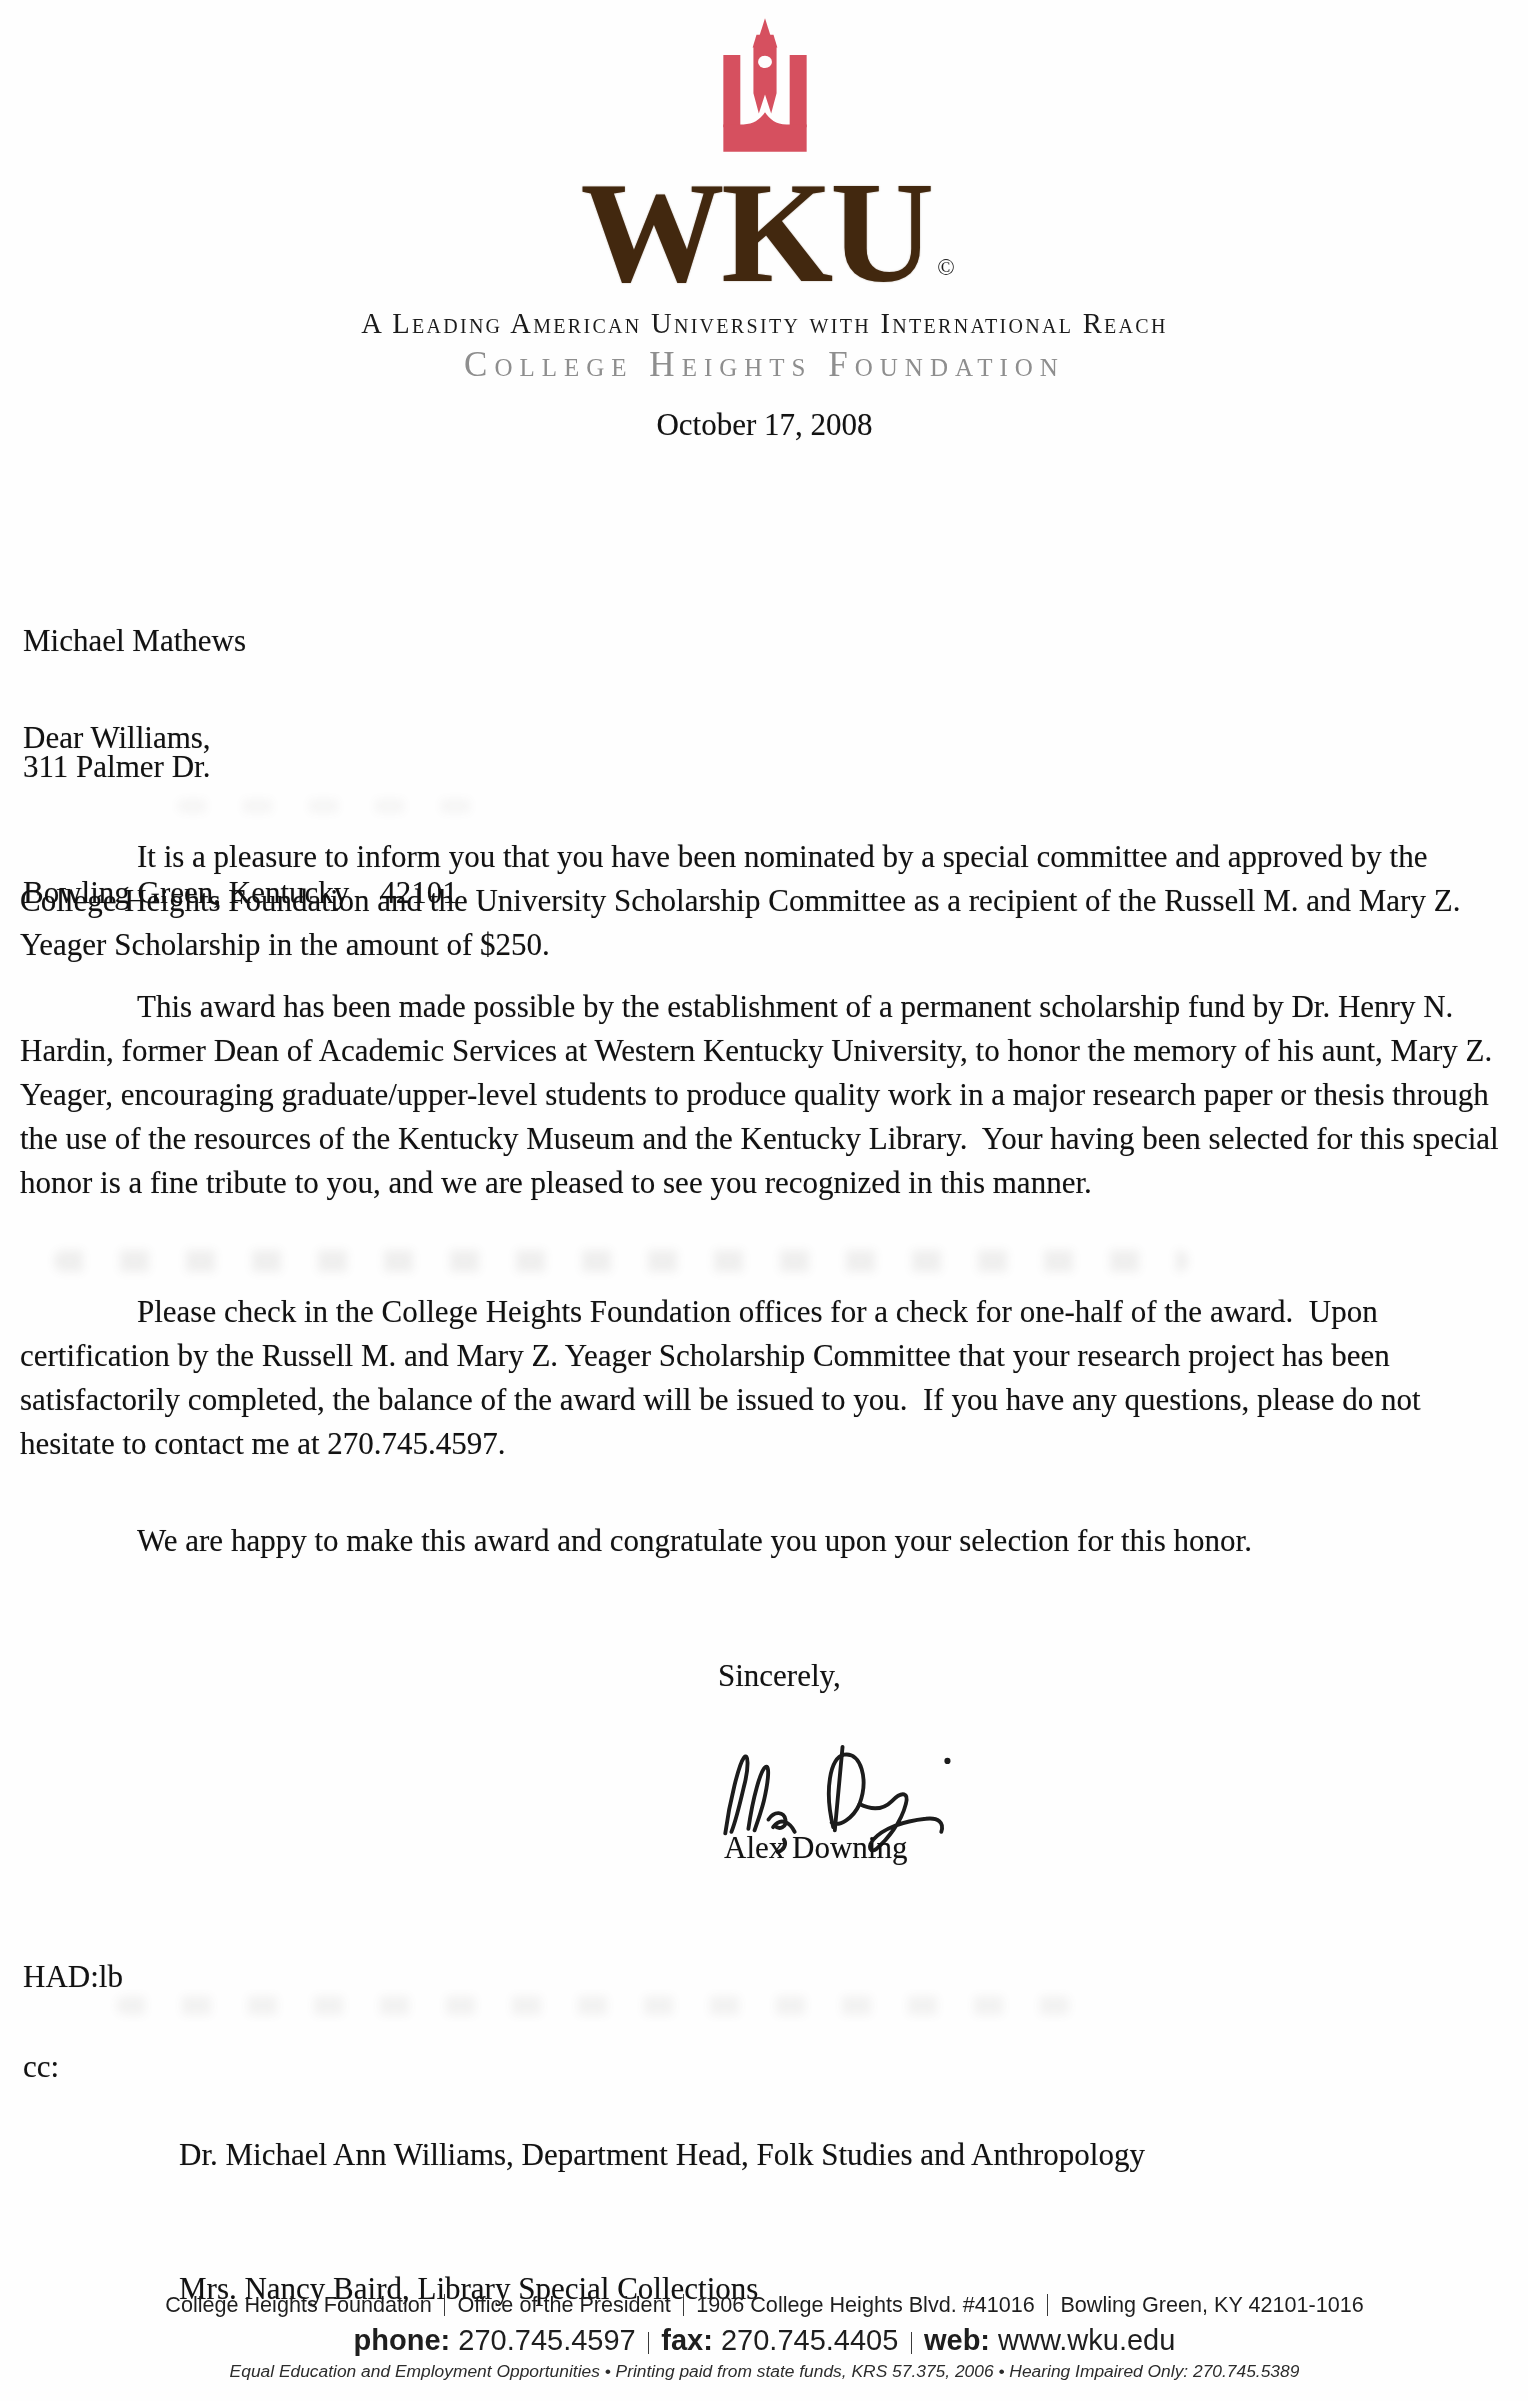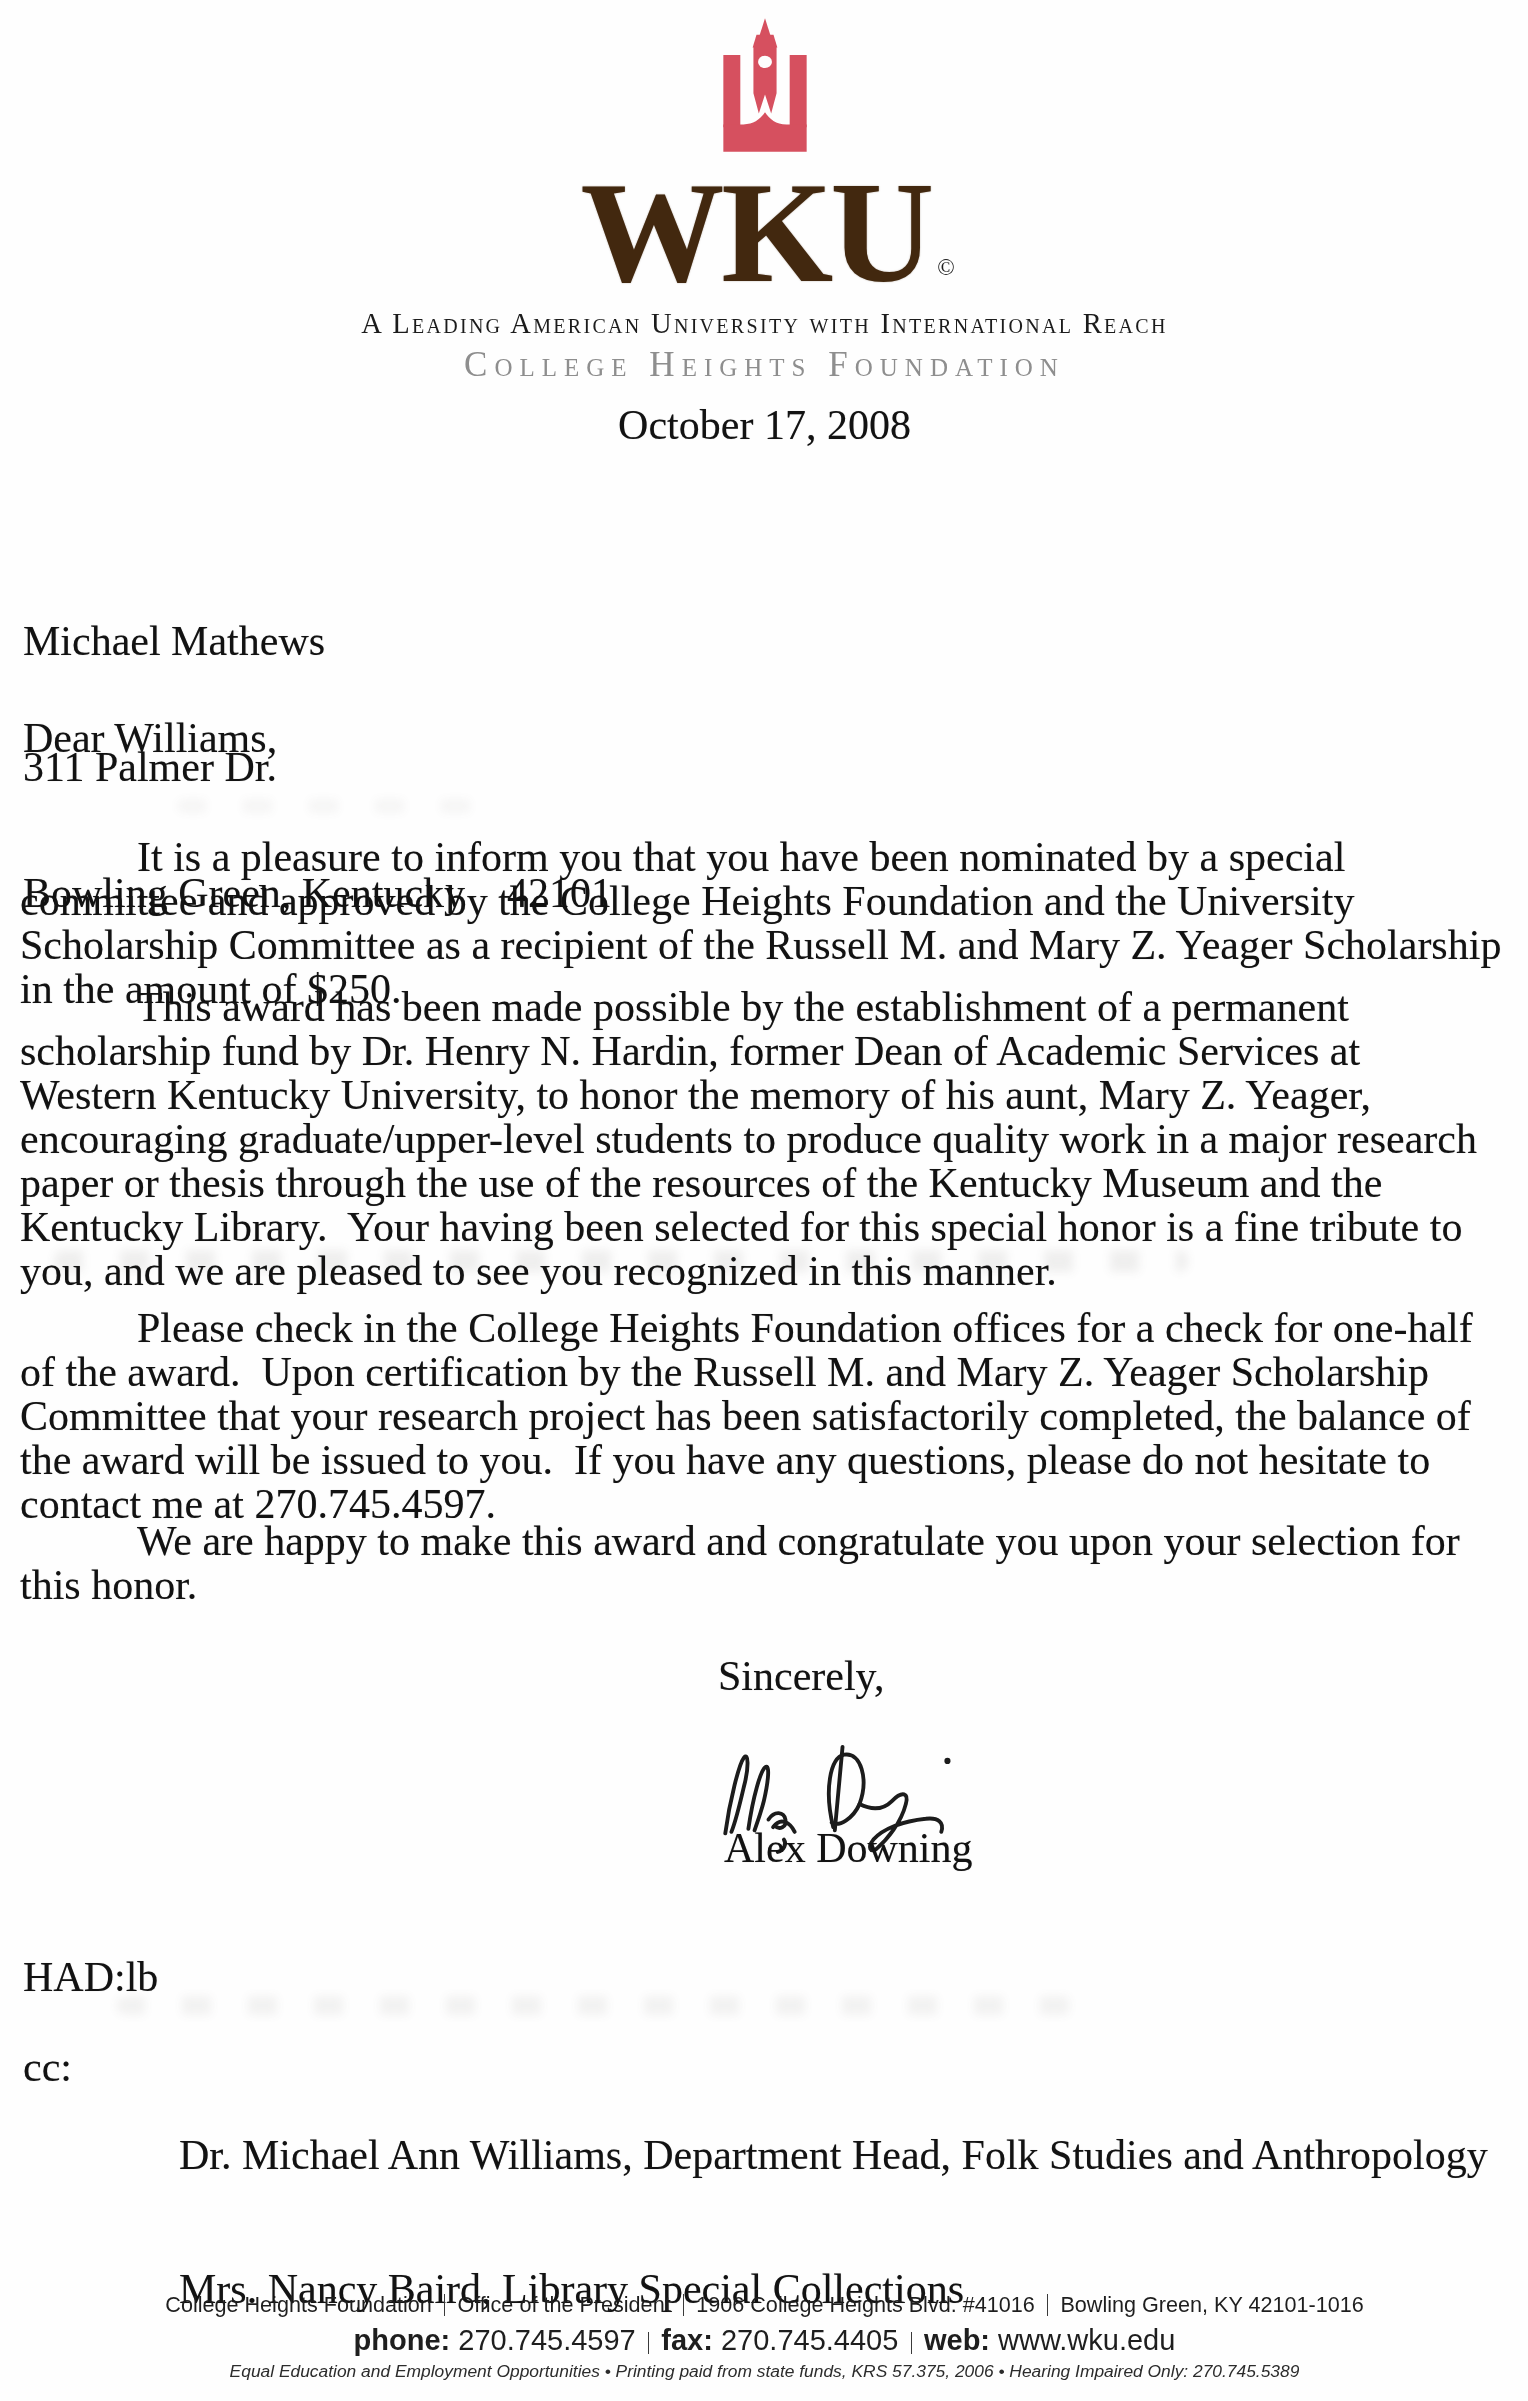--- a/index.html
+++ b/index.html
@@ -31,28 +31,28 @@
   }
   .foundation-line {
     position:absolute; top:345px; left:0; width:100%; text-align:center;
     font-variant:small-caps; font-size:35px; letter-spacing:7px; color:#8e8e8e;
   }
   .date-line {
     position:absolute; top:403px; left:0; width:100%; text-align:center;
     font-size:34px; color:#111;
   }
   
-  .serif-text { font-size:42px; line-height:44px; color:#121212;
+  .serif-text { font-size:31px; line-height:44px; color:#121212;
                 text-shadow:0 0 0.8px rgba(0,0,0,.35); white-space:pre-wrap; }
   .recipient { position:absolute; top:536px; left:23px; line-height:42px; }
   .salutation { position:absolute; top:716px; left:23px; }
   .para { position:absolute; left:20px; width:1483px; text-indent:117px; }
   .p1 { top:835px; }
   .p2 { top:985px; }
-  .p3 { top:1290px;margin-top:16px; }
+  .p3 { top:1290px; }
   .p4 { top:1519px; }
   .sincerely { position:absolute; top:1654px; left:718px; }
   .sig-scrawl { position:absolute; top:1736px; left:716px; width:287px; height:147px;
                 pointer-events:none; }
   .sig-name  { position:absolute; top:1826px; left:724px; }
   .sig-title { position:absolute; top:1872px; left:724px; }
   .reference { position:absolute; top:1955px; left:23px; }
   .cc-label  { position:absolute; top:2045px; left:23px; }
   .cc-list   { position:absolute; top:2045px; left:139px; }
   .cc-list .cc-item { height:46px;margin-left:40px; }

